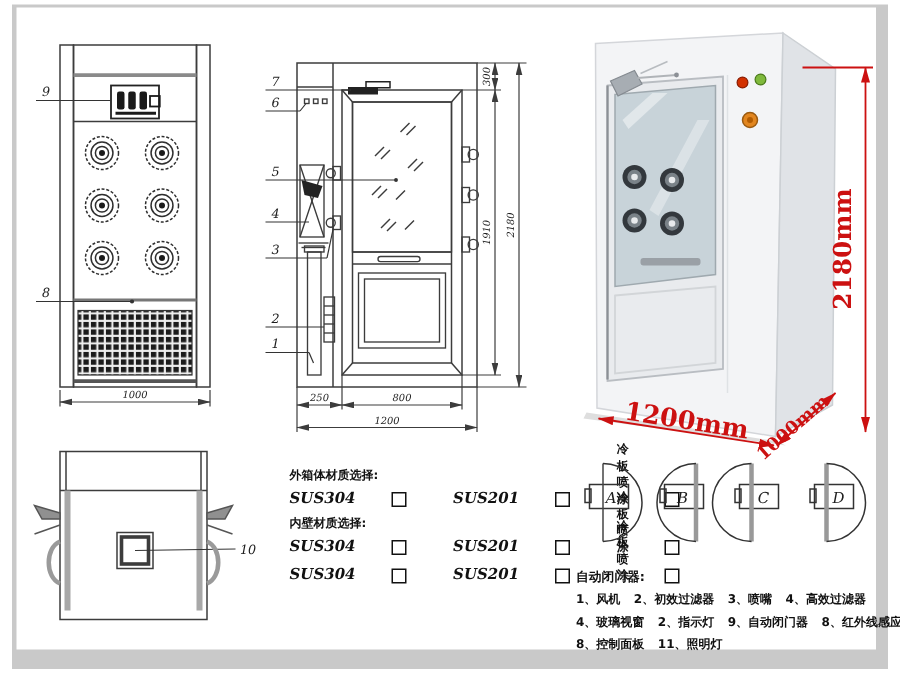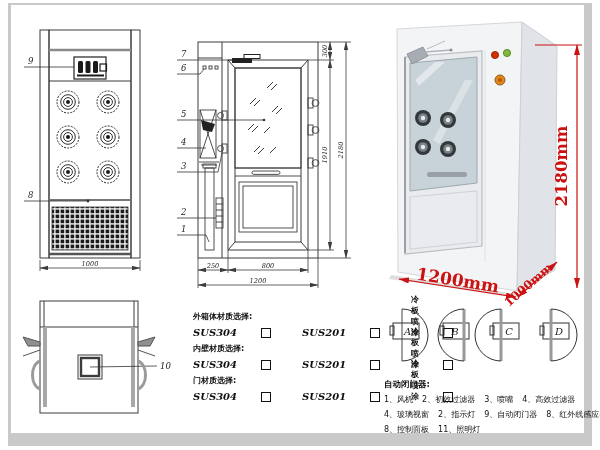--- a/index.html
+++ b/index.html
@@ -18,21 +18,21 @@
   .materials{position:absolute;left:193px;top:312px;width:186px;}
   .mt{font-weight:bold;font-size:8px;color:#111;margin:0 0 3px 0;line-height:10px;}
   .mr{display:flex;align-items:flex-end;margin:0 0 6px 0;height:13px;gap:20px;}
   .sus{font-family:"DejaVu Serif",serif;font-style:italic;font-weight:bold;font-size:10px;color:#111;}
   .cjk-opt{font-weight:bold;font-size:8px;color:#111;}
   .cb{width:8px;height:8px;border:1.5px solid #111;margin-left:4px;margin-right:11px;flex:0 0 auto;}
   
   .legend{position:absolute;left:384px;top:379px;width:212px;}
   .lg-title{font-weight:bold;font-size:8.5px;color:#111;margin-bottom:3px;}
   .lg-row{display:flex;margin-bottom:4px;}
-  .lg-item{font-weight:normal;font-size:8px;color:#111;margin-right:9px;white-space:nowrap;}
+  .lg-item{font-weight:bold;font-size:8px;color:#111;margin-right:9px;white-space:nowrap;}
 </style>
 </head>
 <body>
 
 <div class="canvas">
   <div class="frame"></div>
 
   <svg width="0" height="0">
     <defs>
       <marker id="arwD" markerWidth="9" markerHeight="6" refX="8" refY="2.2" orient="auto-start-reverse" markerUnits="userSpaceOnUse">
@@ -343,21 +343,20 @@
     </div>
     <div class="mt">内壁材质选择:</div>
     <div class="mr">
       <span class="sus">SUS304</span>
         <span class="cb"></span>
       <span class="sus">SUS201</span>
         <span class="cb"></span>
       <span class="cjk-opt">冷板喷涂</span>
         <span class="cb"></span>
     </div>
-    <div class="mt">门材质选择:</div>
     <div class="mr">
       <span class="sus">SUS304</span>
         <span class="cb"></span>
       <span class="sus">SUS201</span>
         <span class="cb"></span>
       <span class="cjk-opt">冷板喷涂</span>
         <span class="cb"></span>
     </div>
   </div>
 

